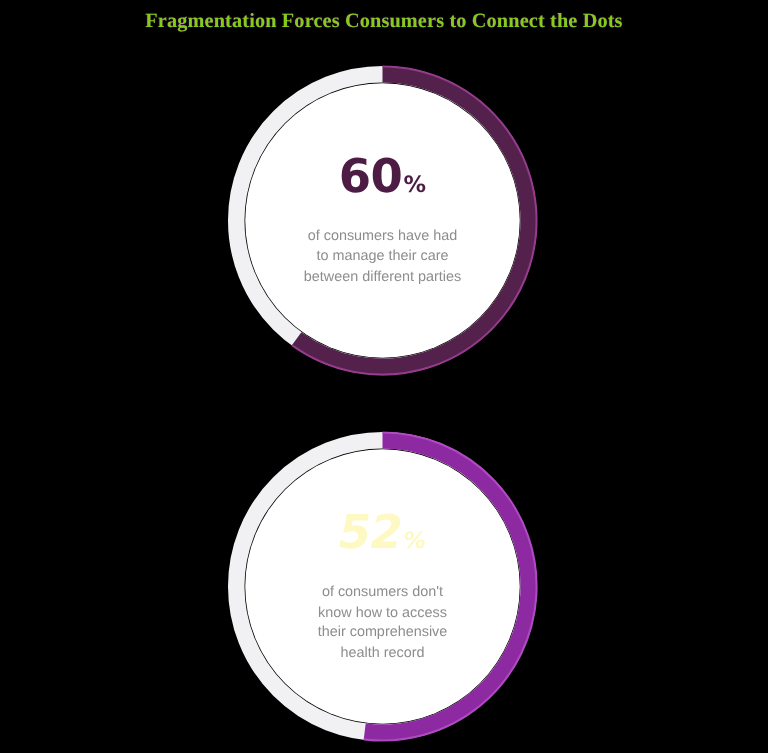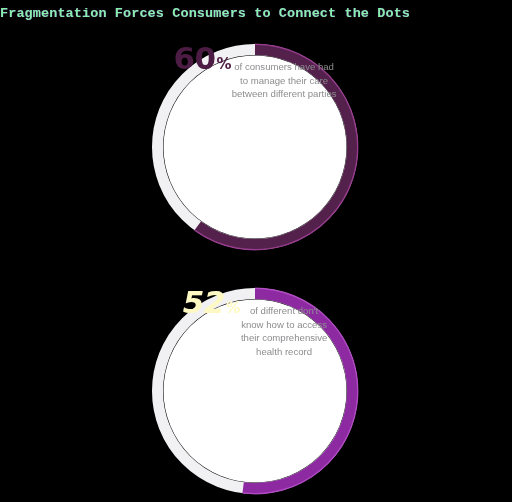--- a/index.html
+++ b/index.html
@@ -20,25 +20,26 @@
     height: 502px;
     background: #000000;
   }
 
   
   .title {
     position: absolute;
     left: 0;
     top: 6px;
     width: 512px;
-    font-family: Liberation Mono, monospace;
+    text-align: center;
+    font-family: Liberation Serif, serif;
     font-size: 13.5px;
     font-weight: bold;
     letter-spacing: 0.1px;
-    color: #86efac;
+    color: #84cc16;
     text-shadow: 0 0 1px #6d159e;
     white-space: nowrap;
   }
 
   
   .donut-block {
     position: absolute;
     width: 208px;
     height: 208px;
   }
@@ -54,21 +55,22 @@
     display: block;
   }
 
   .donut-center {
     position: absolute;
     left: 22px;
     top: 0;
     width: 164px;
     height: 208px;
     display: flex;
-    align-items: flex-start;
+    flex-direction: column;
+    align-items: center;
     justify-content: center;
     text-align: center;
     pointer-events: none;
   }
 
   .stat-line {
     display: flex;
     align-items: baseline;
     justify-content: center;
     line-height: 1;
@@ -129,20 +131,20 @@
       <circle cx="104" cy="104" r="97.5" fill="none" stroke="#f1f0f2" stroke-width="11"></circle>
       <path id="donut-2-arc" fill="none" stroke="#8d2aa2" stroke-width="11" d="M 104.00 6.50 A 97.5 97.5 0 1 1 92.12 200.77"></path>
       <path id="donut-2-arc-hl" fill="none" stroke="#b64ec9" stroke-width="1.4" opacity="0.85" d="M 104.00 1.30 A 102.7 102.7 0 1 1 91.48 205.93"></path>
       <circle cx="104" cy="104" r="91.5" fill="#ffffff"></circle>
     </svg>
     <div class="donut-center">
       <div class="stat-line">
         <span class="stat-number">52</span>
         <span class="stat-percent">%</span>
       </div>
-      <div class="stat-caption">of different don't
+      <div class="stat-caption">of consumers don't
 know how to access
 their comprehensive
 health record</div>
     </div>
   </div>
 
 </div>
 
 </body></html>

